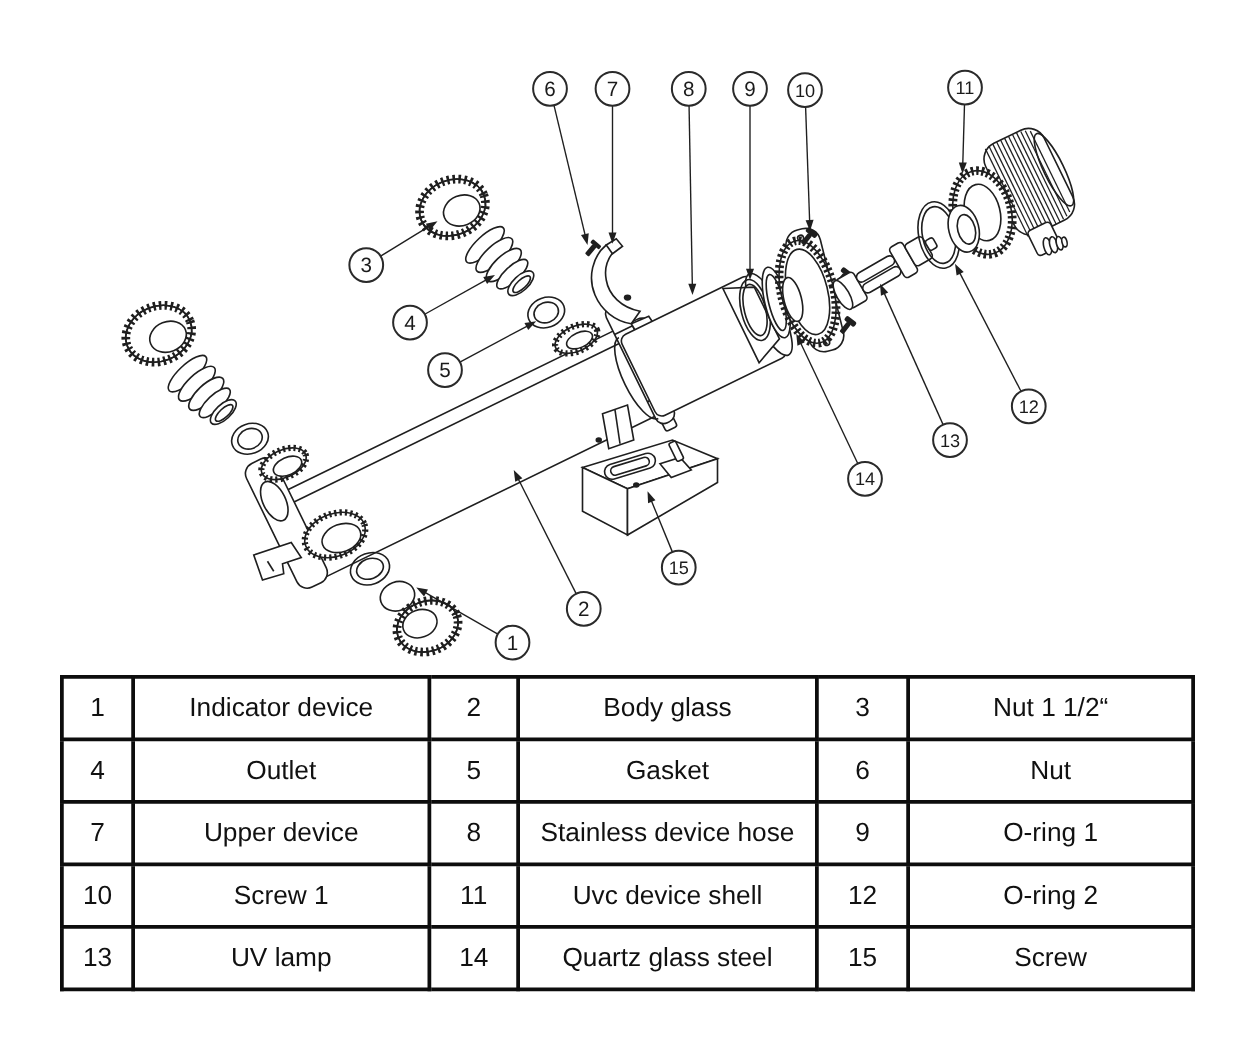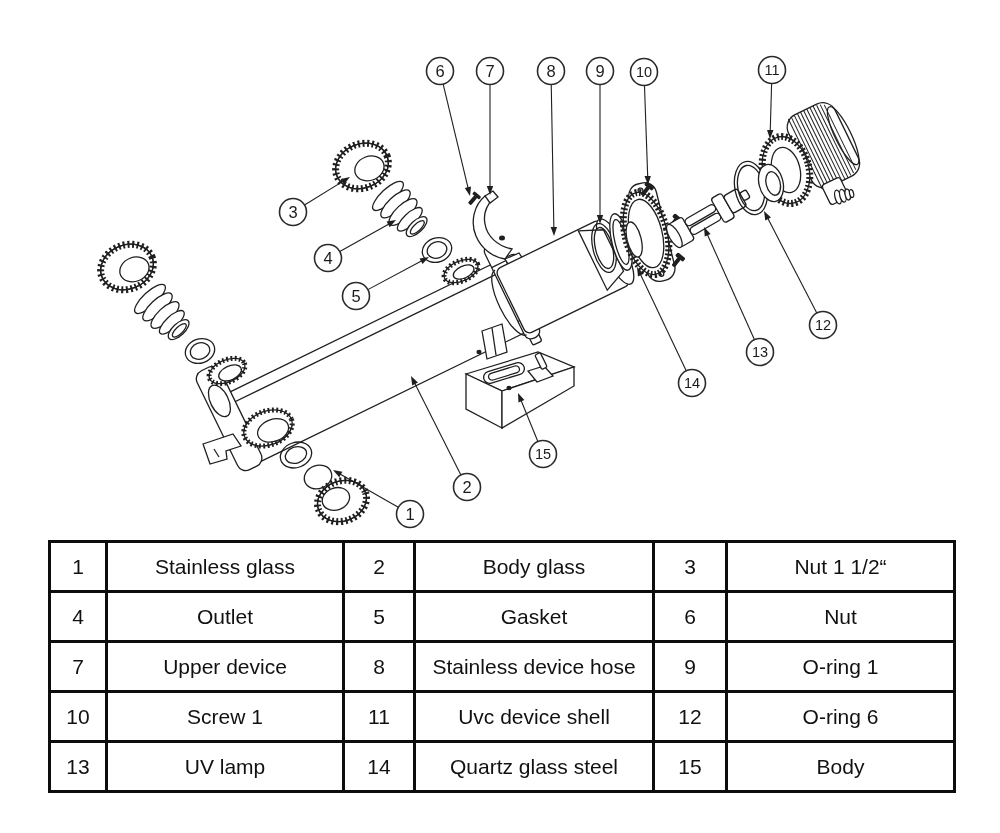--- a/index.html
+++ b/index.html
@@ -390,21 +390,21 @@
     <col class="w-n1">
         <col class="w-l1">
     <col class="w-n2">
         <col class="w-l2">
     <col class="w-n3">
         <col class="w-l3">
   </colgroup>
   <tbody>
         <tr>
           <td>1</td>
-          <td>Stainless glass</td>
+          <td>Indicator device</td>
           <td>2</td>
           <td>Body glass</td>
           <td>3</td>
           <td>Nut 1 1/2“</td>
         </tr>
         <tr>
           <td>4</td>
           <td>Outlet</td>
           <td>5</td>
           <td>Gasket</td>
@@ -418,26 +418,26 @@
           <td>Stainless device hose</td>
           <td>9</td>
           <td>O-ring 1</td>
         </tr>
         <tr>
           <td>10</td>
           <td>Screw 1</td>
           <td>11</td>
           <td>Uvc device shell</td>
           <td>12</td>
-          <td>O-ring 6</td>
+          <td>O-ring 2</td>
         </tr>
         <tr>
           <td>13</td>
           <td>UV lamp</td>
           <td>14</td>
           <td>Quartz glass steel</td>
           <td>15</td>
-          <td>Body</td>
+          <td>Screw</td>
         </tr>
       </tbody>
 </table>
 
 </div>
 
 </body></html>

